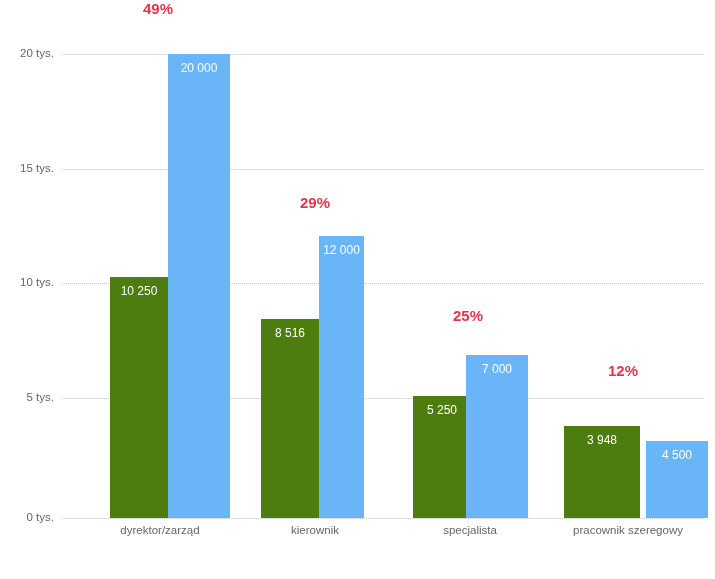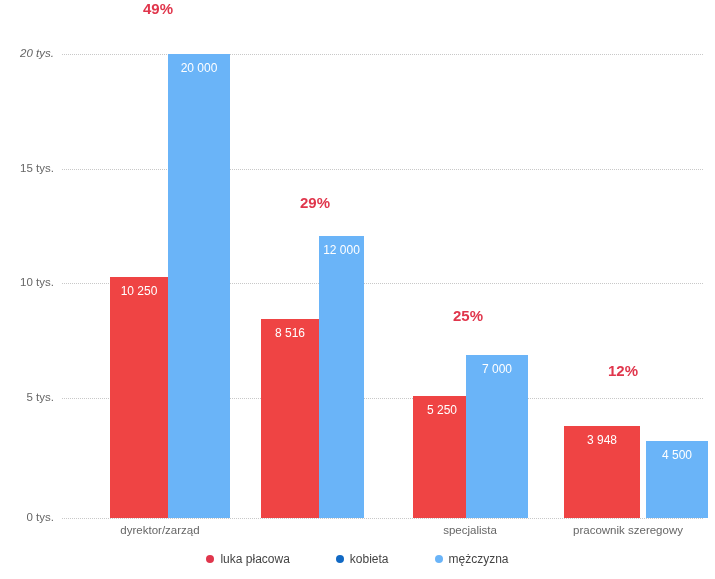--- a/index.html
+++ b/index.html
@@ -47,21 +47,21 @@
     font-size: 11.5px;
     color: #666666;
     line-height: 1;
   }
 
   
   .bar {
     position: absolute;
     bottom: 0;
   }
-  .bar.female { background: #ef4444; margin-top: 9px; }
+  .bar.female { background: #4d7c0f; margin-top: 9px; }
   .bar.male   { background: #6ab4f8; }
 
   .bar-value {
     position: absolute;
     top: 7px;
     left: 0;
     width: 100%;
     text-align: center;
     font-size: 12px;
     color: #ffffff;
@@ -115,21 +115,21 @@
     font-size: 12px;
     color: #444444;
     white-space: nowrap;
   }
 </style>
 </head>
 <body>
 
 <div id="chart-root">
 
-  <div class="ytick" style="top:48px;font-style:italic;">20 tys.</div>
+  <div class="ytick" style="top:48px;">20 tys.</div>
   <div class="ytick" style="top:163px;">15 tys.</div>
   <div class="ytick" style="top:277px;">10 tys.</div>
   <div class="ytick" style="top:392px;">5 tys.</div>
   <div class="ytick" style="top:512px;">0 tys.</div>
 
   <div class="plot">
 
     <div class="gridline" style="top:0px;"></div>
     <div class="gridline" style="top:115px;"></div>
     <div class="gridline" style="top:229px;"></div>
@@ -165,31 +165,18 @@
     </div>
 
   </div>
 
   <div class="gap-label" style="left:128px; top:0; width:60px;">49%</div>
   <div class="gap-label" style="left:285px; top:194px; width:60px;">29%</div>
   <div class="gap-label" style="left:438px; top:307px; width:60px;">25%</div>
   <div class="gap-label" style="left:593px; top:362px; width:60px;">12%</div>
 
   <div class="cat-label" style="left:80px;  width:160px;">dyrektor/zarząd</div>
+  <div class="cat-label" style="left:240px; width:150px;">kierownik</div>
   <div class="cat-label" style="left:395px; width:150px;">specjalista</div>
   <div class="cat-label" style="left:538px; width:180px;">pracownik szeregowy</div>
 
-  <div class="legend">
-    <div class="legend-item">
-      <span class="legend-dot" style="background:#e0364c;"></span>
-      <span class="legend-text">luka płacowa</span>
-    </div>
-    <div class="legend-item">
-      <span class="legend-dot" style="background:#1169c4;"></span>
-      <span class="legend-text">kobieta</span>
-    </div>
-    <div class="legend-item">
-      <span class="legend-dot" style="background:#6ab4f8;"></span>
-      <span class="legend-text">mężczyzna</span>
-    </div>
-  </div>
 
 </div>
 
 </body></html>

